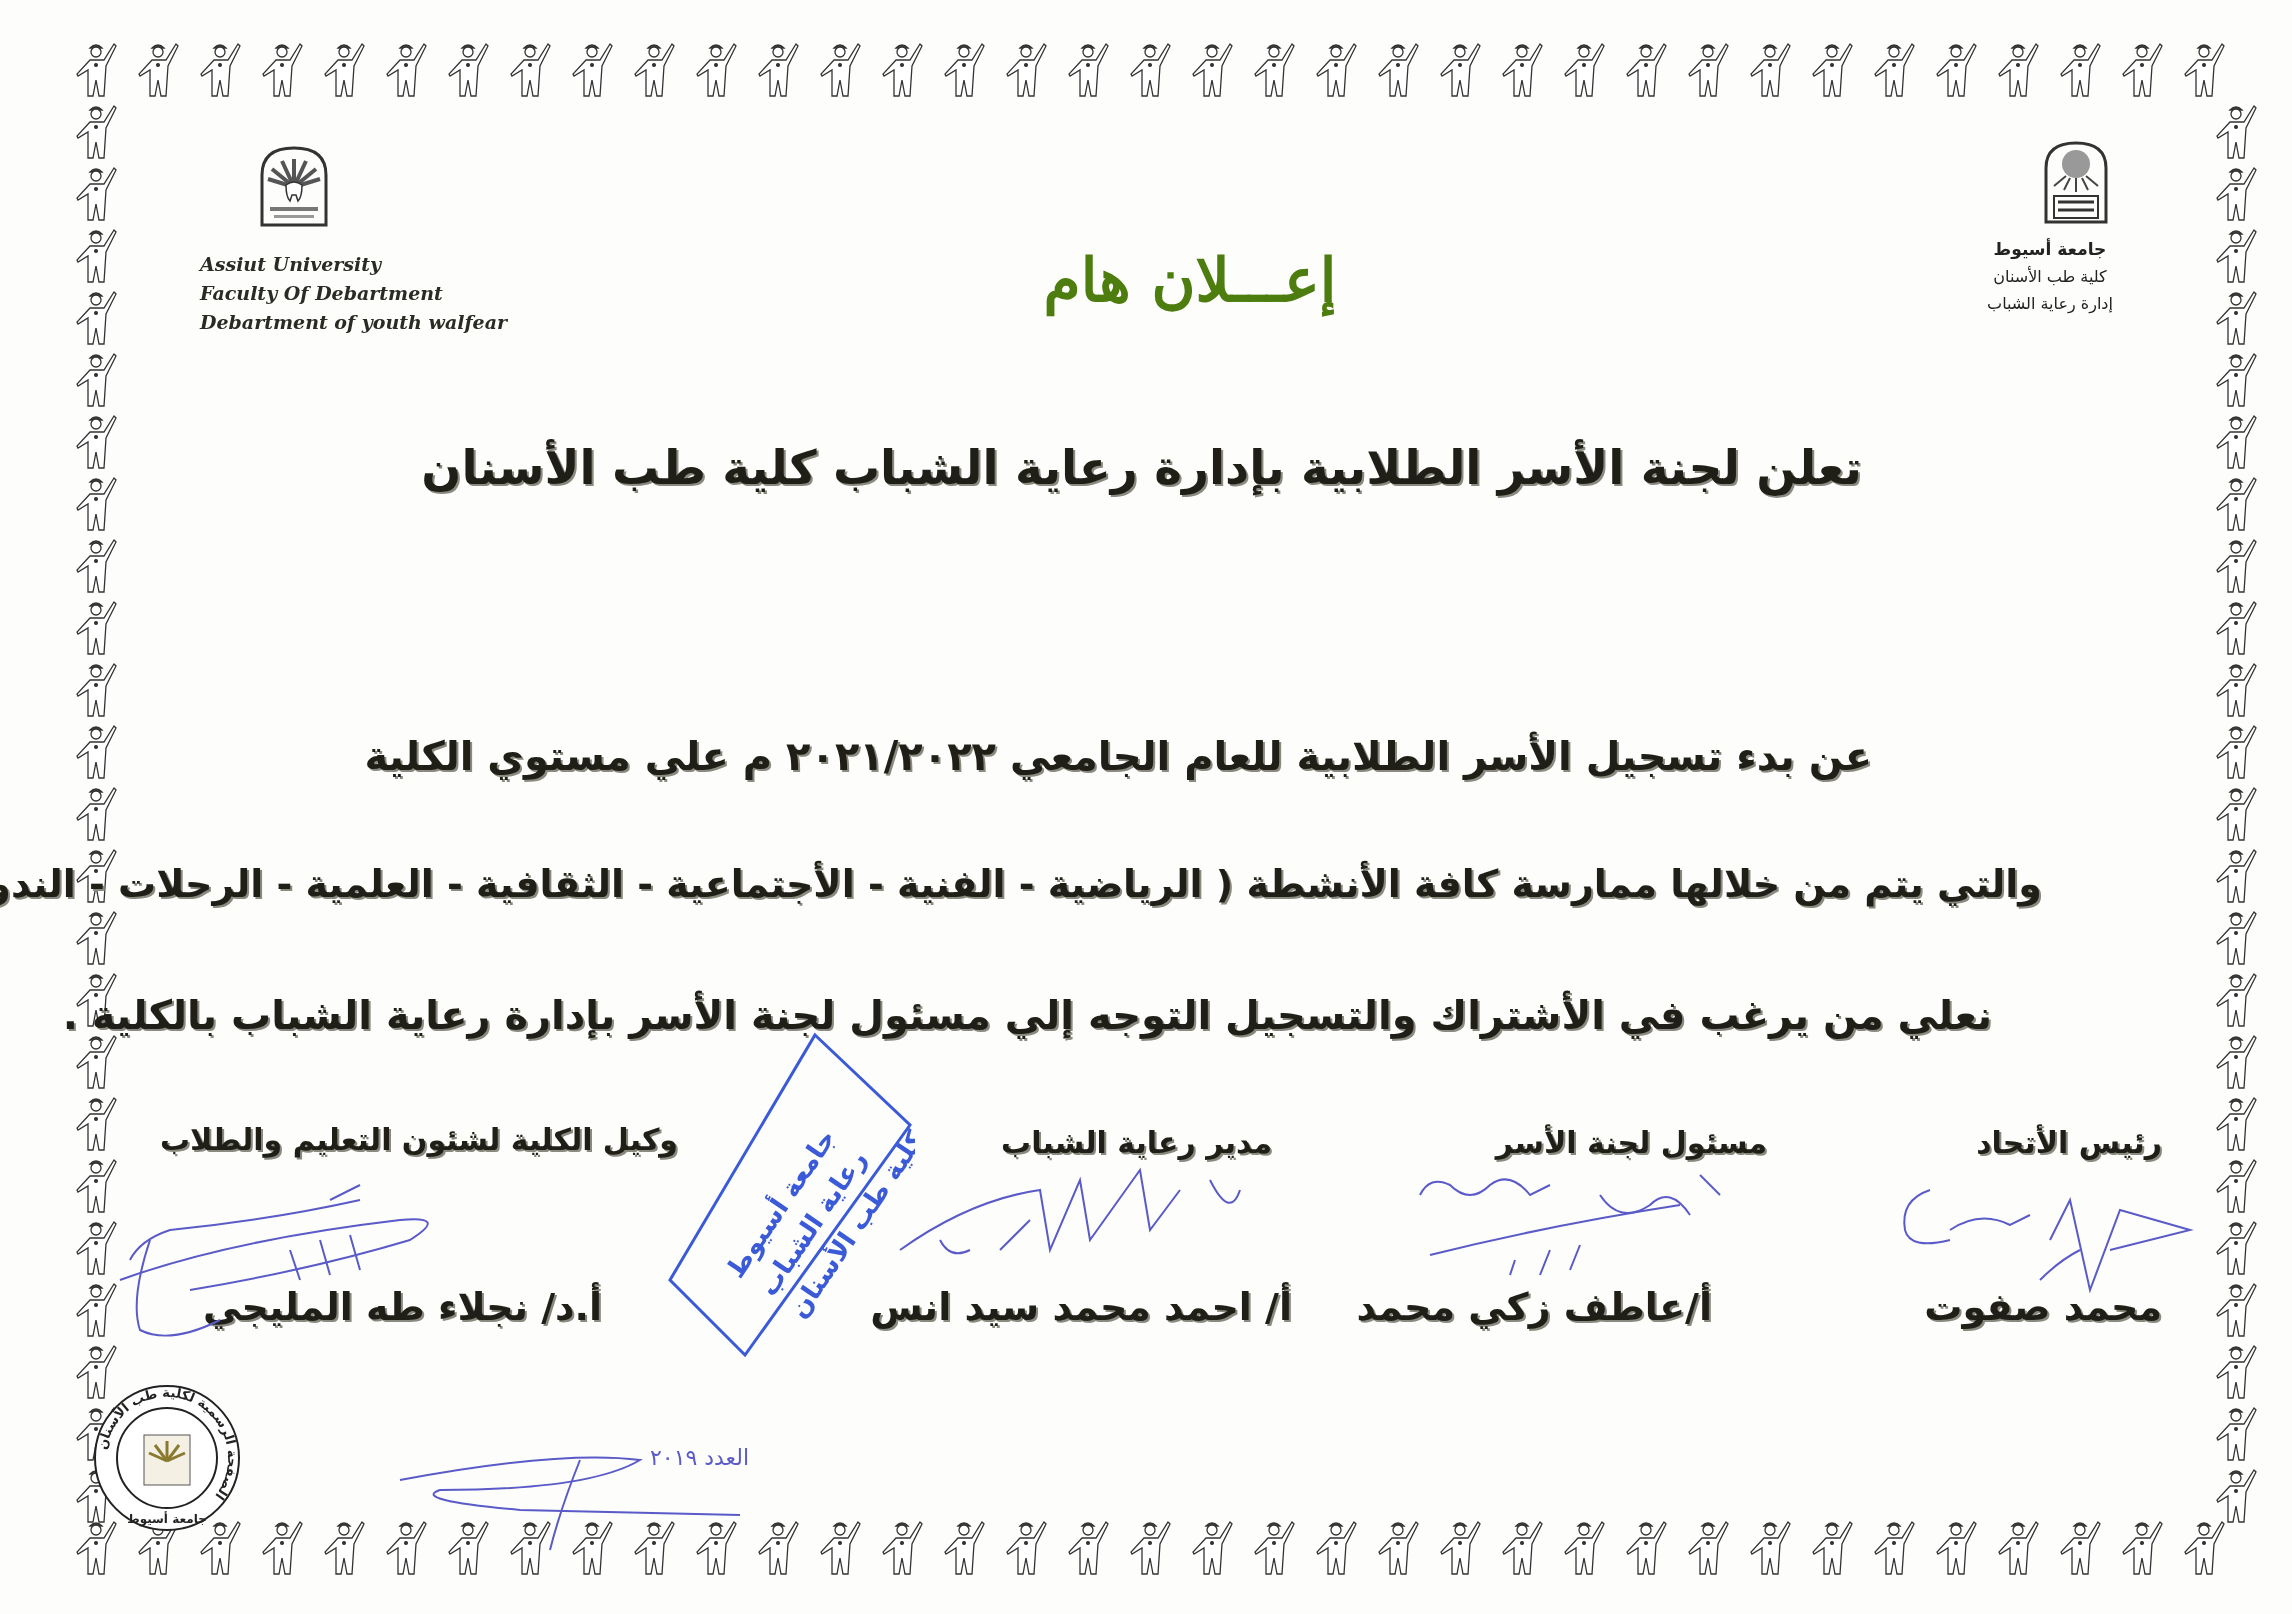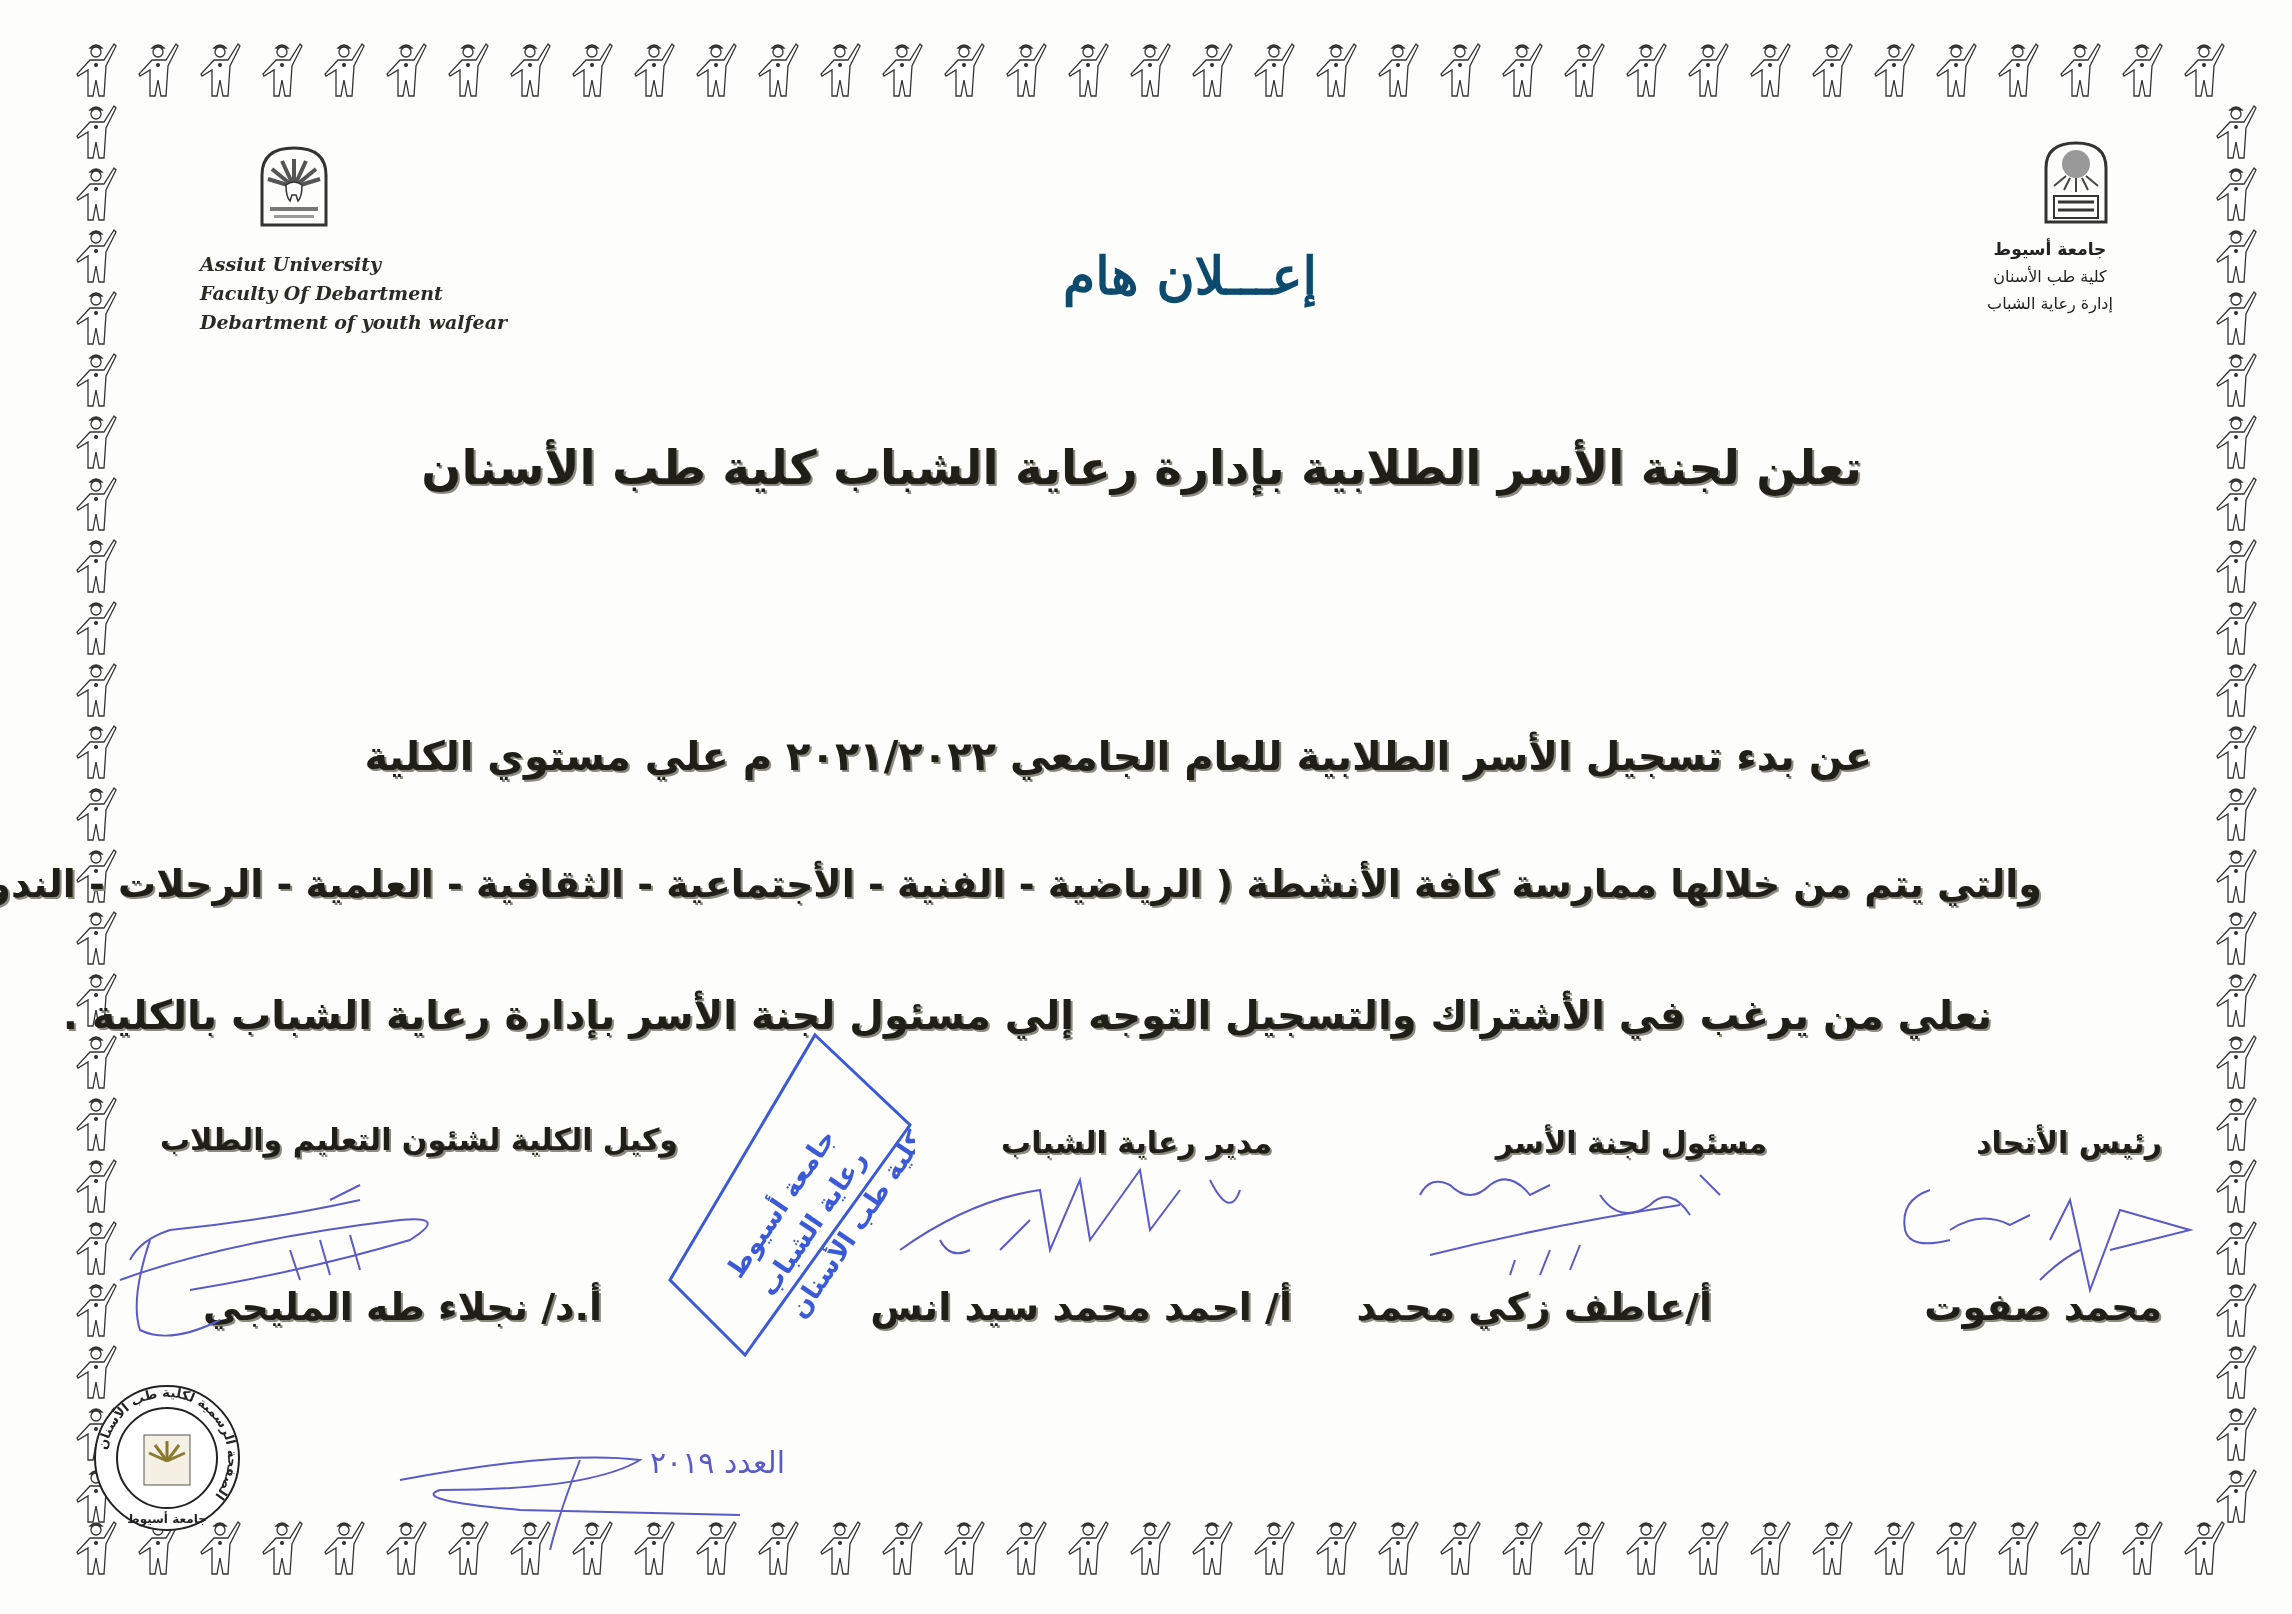--- a/index.html
+++ b/index.html
@@ -13,21 +13,21 @@
   .fig { position: absolute; width: 44px; height: 58px; }
   .fig svg { width: 44px; height: 58px; display: block; }
 
   
   .logo-left { position: absolute; left: 258px; top: 145px; width: 72px; height: 82px; }
   .logo-right { position: absolute; left: 2042px; top: 140px; width: 68px; height: 84px; }
   .eng-header { position: absolute; left: 200px; top: 250px; font-family: "DejaVu Serif", serif; font-style: italic; font-weight: bold; font-size: 19px; line-height: 29px; color: #2b2b25; }
   .ar-header { position: absolute; left: 1960px; top: 236px; width: 180px; text-align: center; direction: rtl; font-family: "DejaVu Sans", sans-serif; font-size: 16px; line-height: 27px; color: #222; }
   .ar-header .l1 { font-weight: bold; font-size: 17px; }
 
-  .title { position: absolute; left: 960px; top: 245px; width: 460px; text-align: center; direction: rtl; font-family: "DejaVu Serif", serif; font-size: 52px; font-weight: bold; color: #0c4a6e; letter-spacing: 2px; }
+  .title { position: absolute; left: 960px; top: 245px; width: 460px; text-align: center; direction: rtl; font-family: "DejaVu Serif", serif; font-size: 60px; font-weight: bold; color: #4d7c0f; letter-spacing: 2px; }
 
   .line { position: absolute; direction: rtl; text-align: left; font-family: "DejaVu Sans", sans-serif; font-weight: bold; color: #1f1f17; white-space: nowrap; text-shadow: 2px 2px 0 #8a8a80; }
   .l1 { right: 430px; top: 440px; font-size: 47px; }
   .l2 { right: 480px; top: 593px; font-size: 40px; }
   .l3 { right: 420px; top: 733px; font-size: 40px; }
   .l4 { right: 250px; top: 862px; font-size: 38px; }
   .l5 { right: 300px; top: 992px; font-size: 40px; }
 
   .sig-title { position: absolute; direction: rtl; font-weight: bold; font-size: 30px; color: #1f1f17; white-space: nowrap; text-shadow: 2px 2px 0 #8a8a80; }
   .sig-name { position: absolute; direction: rtl; font-weight: bold; font-size: 38px; color: #1f1f17; white-space: nowrap; text-shadow: 2px 2px 0 #8a8a80; }
@@ -1338,14 +1338,14 @@
       <text x="75" y="140" text-anchor="middle" font-size="12" font-weight="bold" fill="#222" font-family="DejaVu Sans, sans-serif">جامعة أسيوط</text>
     </svg>
   </div>
 
   <svg class="scrawl" style="left:380px; top:1440px;" width="680" height="120" viewBox="0 0 680 120">
     <g fill="none" stroke="#5a5ac8" stroke-width="2">
       <path d="M20 40 Q180 10 260 20 Q210 50 60 50 Q30 60 140 70 L360 75"></path>
       <path d="M200 20 Q180 70 170 110"></path>
     </g>
   </svg>
-  <div style="position:absolute; left:650px; top:1445px; font-size:30px; color:#5a5ac8; direction:rtl; font-family:'DejaVu Sans', sans-serif;">العدد ٢٠١٩</div>
+  <div style="position:absolute; left:650px; top:1445px; font-size:22px; color:#5a5ac8; direction:rtl; font-family:'DejaVu Sans', sans-serif;">العدد ٢٠١٩</div>
 </div>
 
 </body></html>

